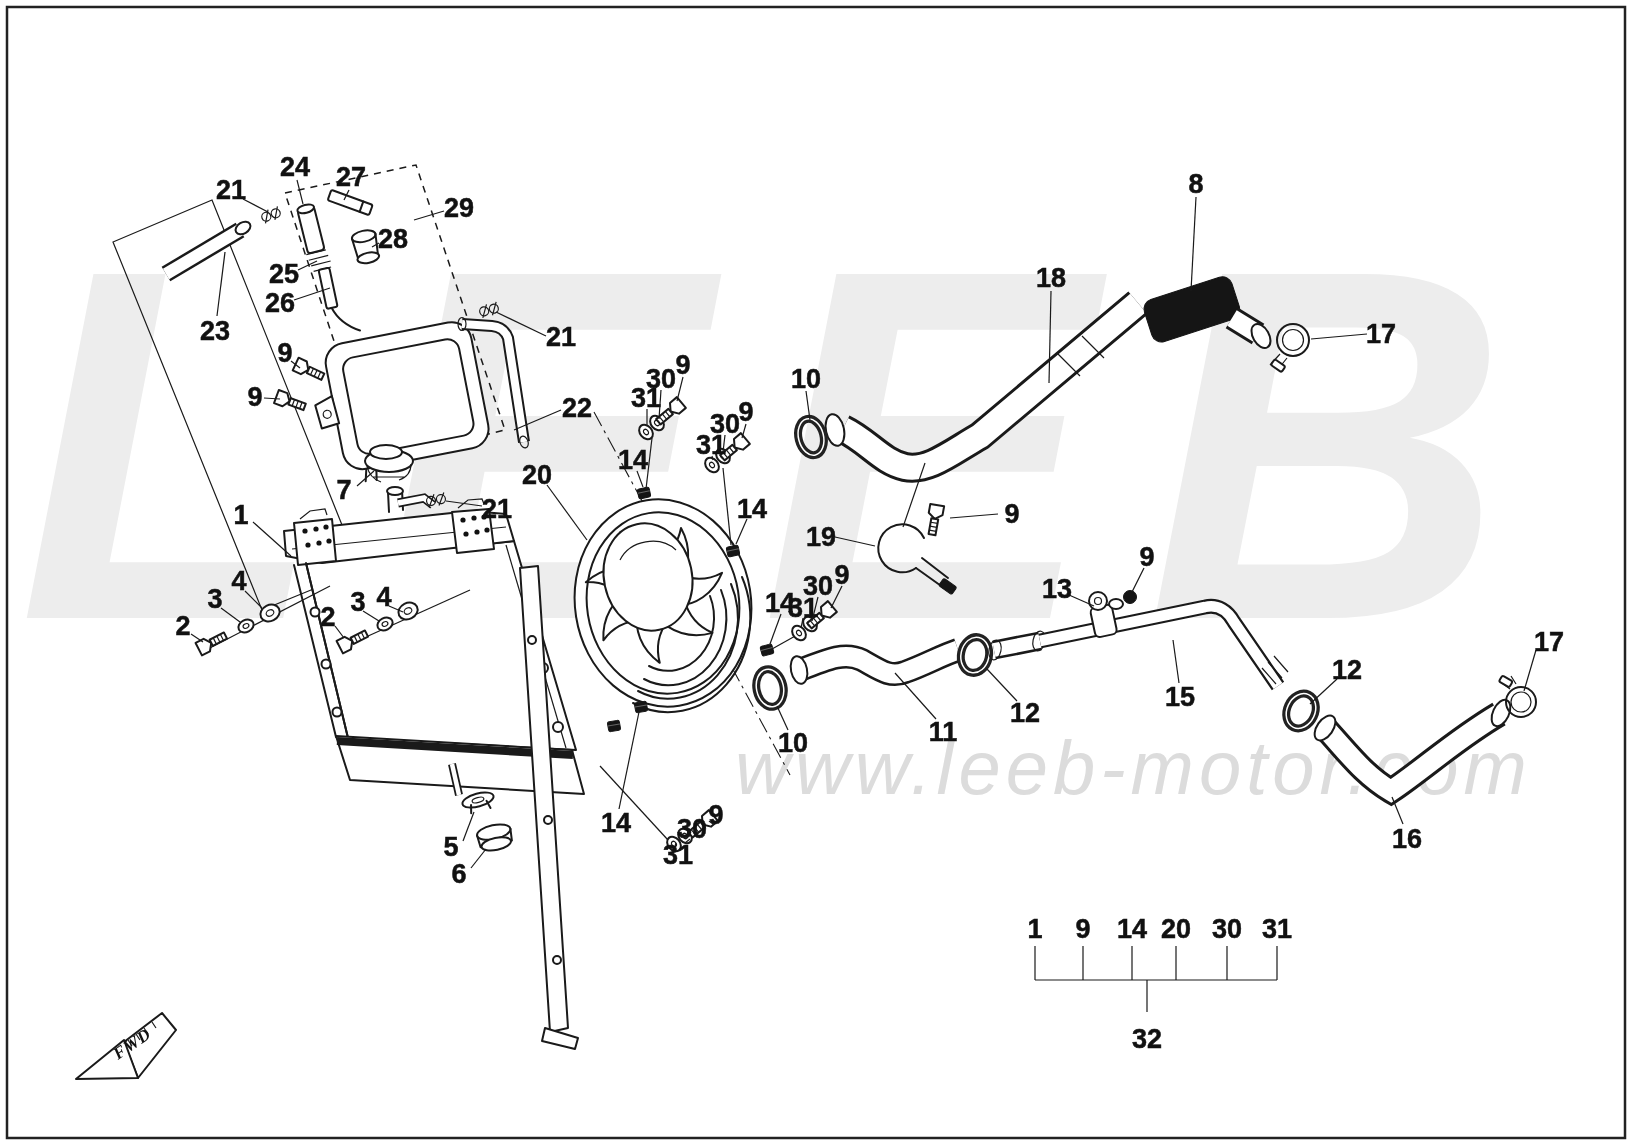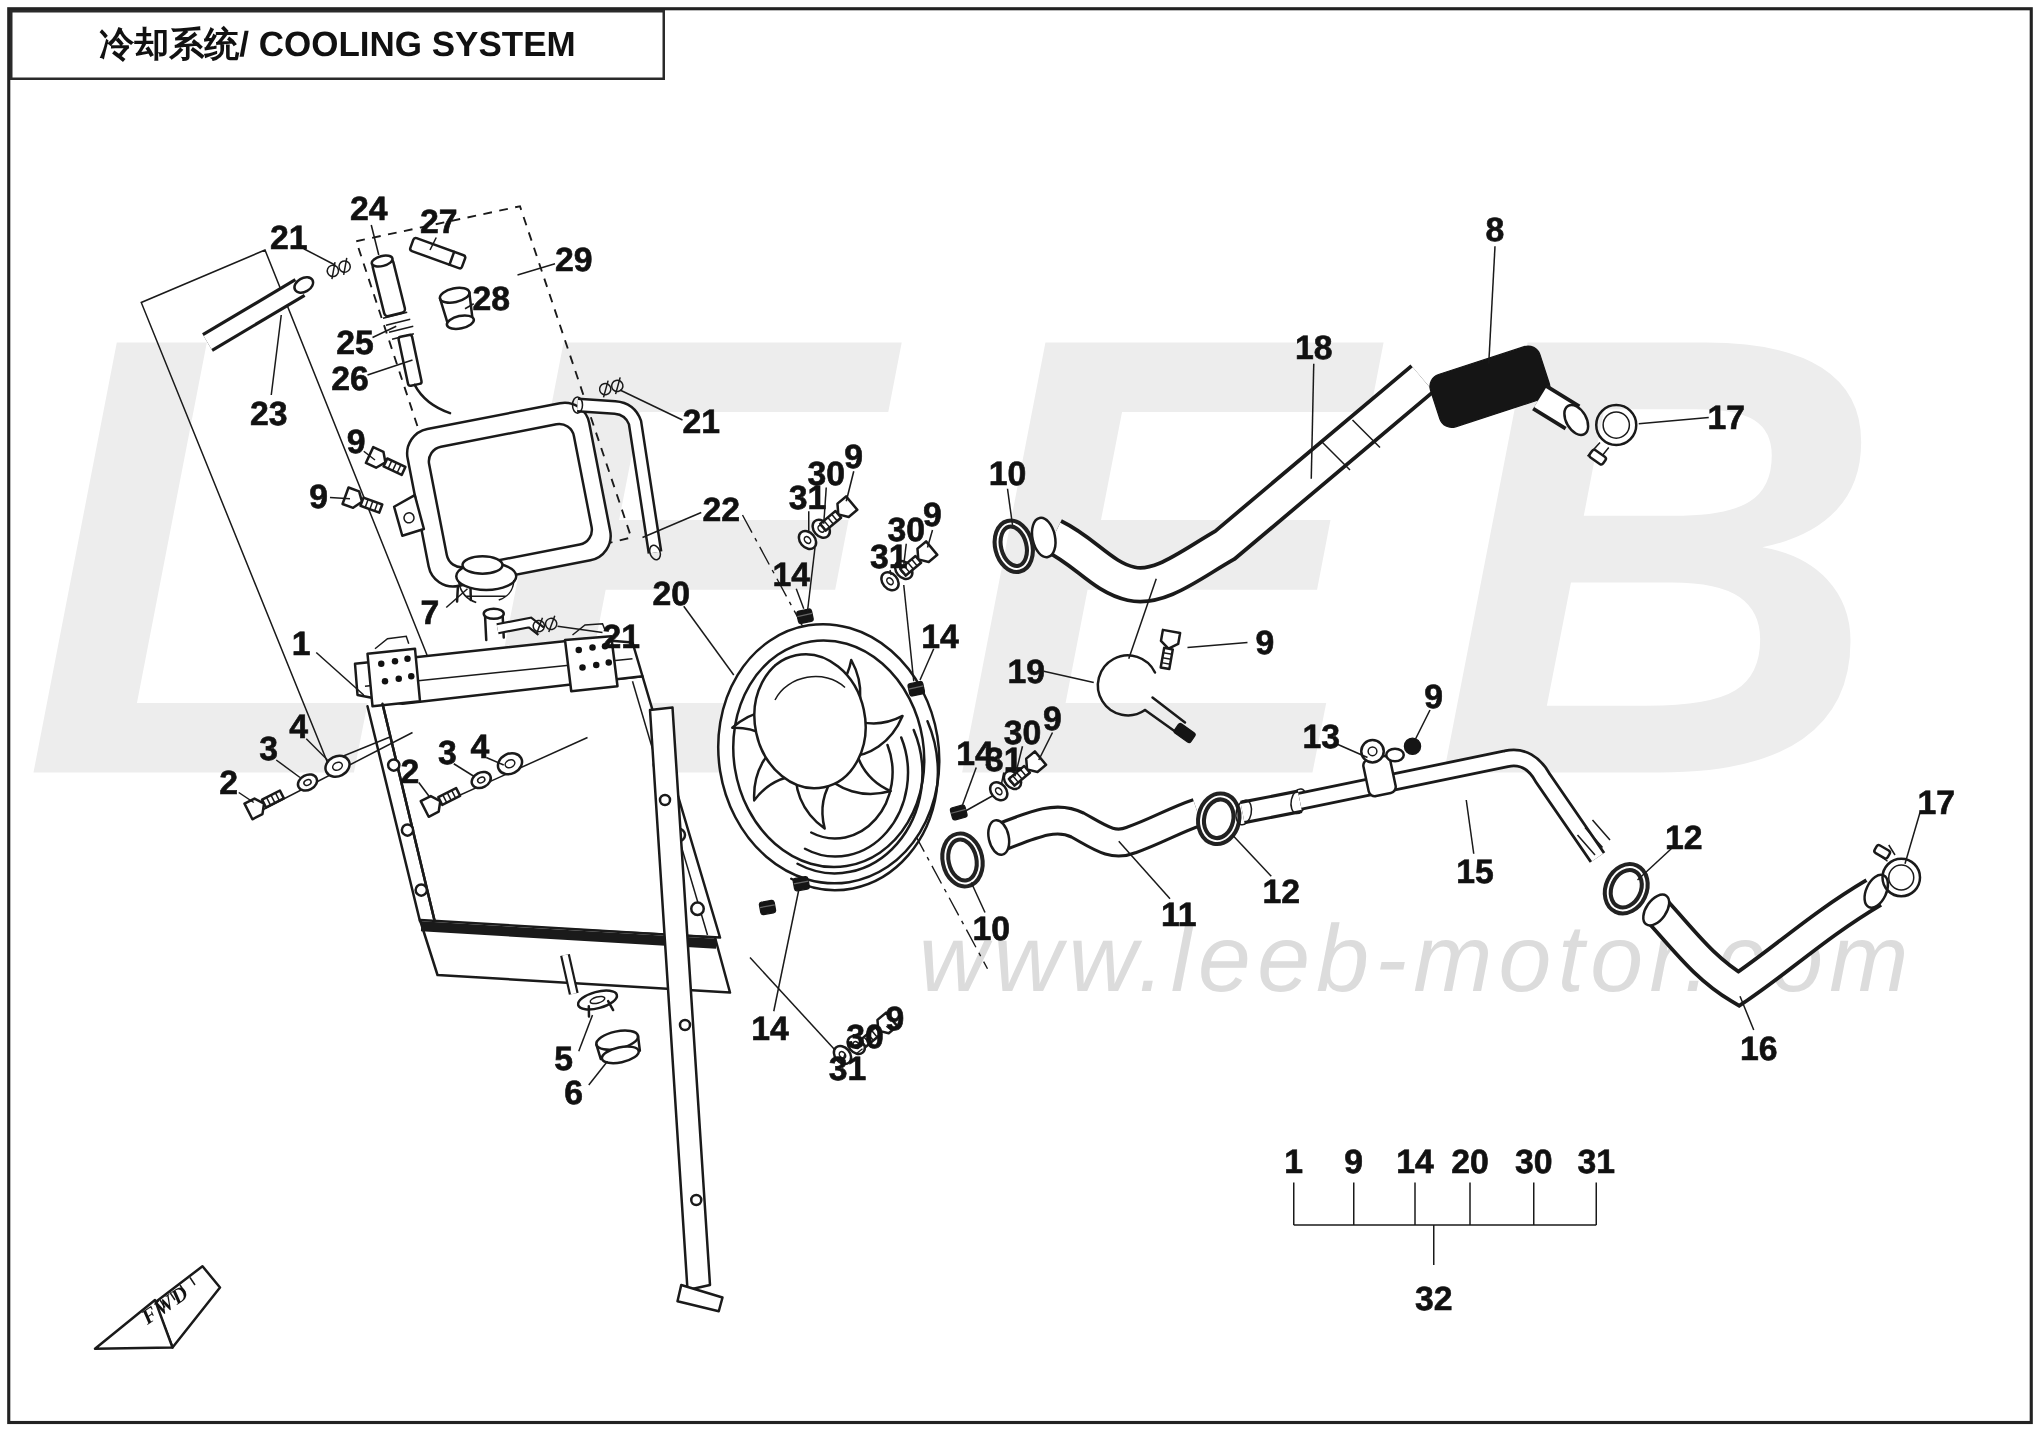--- a/index.html
+++ b/index.html
@@ -466,16 +466,13 @@
         <text x="1227" y="938" text-anchor="middle" class="num">30</text>
         <line x1="1227" y1="946" x2="1227" y2="980" class="ldr"></line>
         <text x="1277" y="938" text-anchor="middle" class="num">31</text>
         <line x1="1277" y1="946" x2="1277" y2="980" class="ldr"></line>
         <line x1="1035" y1="980" x2="1277" y2="980" class="ldr"></line>
         <line x1="1147" y1="980" x2="1147" y2="1012" class="ldr"></line>
         <text x="1147" y="1048" text-anchor="middle" class="num">32</text>
       </g>
   </svg>
 
-  <div class="title-box">
-    <span>冷却系统/ COOLING SYSTEM</span>
-  </div>
 </div>
 
 </body></html>

